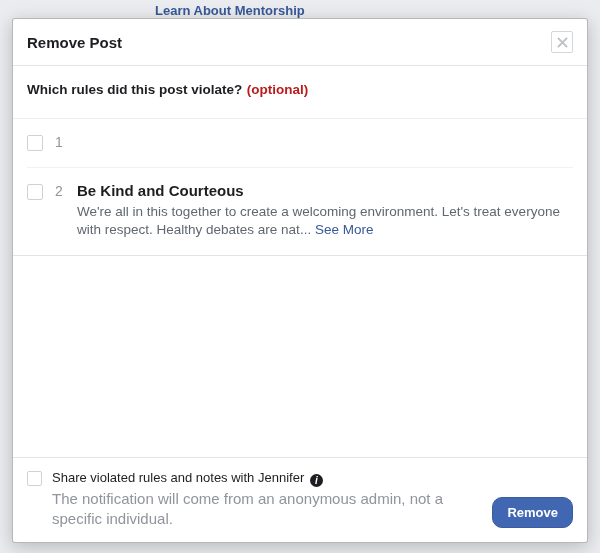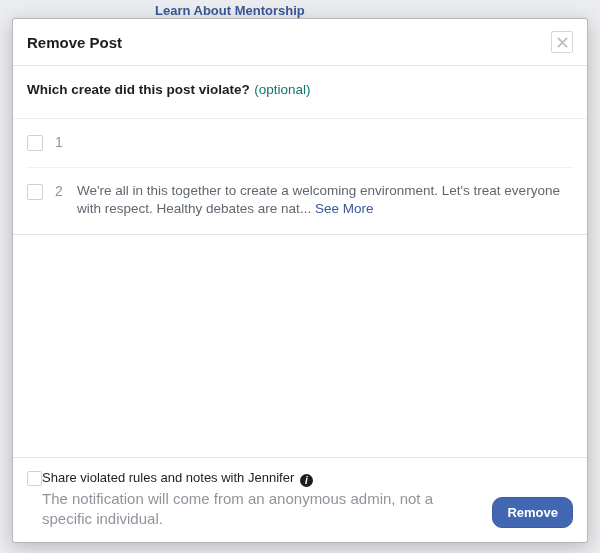--- a/index.html
+++ b/index.html
@@ -66,22 +66,22 @@
     .close-btn svg { width: 11px; height: 11px; }
     .section {
       padding: 14px 14px 8px 14px;
     }
     .section-heading {
       font-size: 13.5px;
       font-weight: 600;
       color: #1c1e21;
     }
     .optional {
-      font-weight: 400;
-      color: #0f766e;
+      font-weight: 700;
+      color: #b91c1c;
     }
     .rules-wrap {
       border-top: 1px solid #eceef0;
       margin-top: 12px;
       padding: 0 14px;
     }
     .rule-row {
       display: flex;
       padding: 14px 0 16px 0;
       gap: 12px;
@@ -131,21 +131,21 @@
       font-size: 13.5px;
     }
     .spacer { flex: 1; }
     .footer {
       border-top: 1px solid #e5e5e5;
       padding: 12px 14px 14px 14px;
       display: flex;
       align-items: flex-start;
       gap: 10px;
     }
-    .footer-left { flex: 1; display: flex; align-items: flex-start; }
+    .footer-left { flex: 1; display: flex; gap: 10px; align-items: flex-start; }
     .footer-check {
       width: 15px; height: 15px;
       border: 1px solid #cfd1d5;
       border-radius: 2px;
       flex: 0 0 15px;
       margin-top: 1px;
       cursor: pointer;
     }
     .footer-text { font-size: 13px; color: #1c1e21; }
     .footer-sub { font-size: 15px; color: #90949c; margin-top: 2px; line-height: 1.3;}
@@ -188,33 +188,34 @@
   <div class="dialog-header">
     <div class="dialog-title">Remove Post</div>
     <div class="close-btn">
       <svg viewBox="0 0 12 12">
           <path d="M1 1 L11 11 M11 1 L1 11" stroke="currentColor" stroke-width="2" fill="none"></path>
         </svg>
     </div>
   </div>
 
   <div class="section">
-    <span class="section-heading">Which create did this post violate?</span>
+    <span class="section-heading">Which rules did this post violate?</span>
     <span class="section-heading optional">(optional)</span>
   </div>
 
   <div class="rules-wrap">
     <div class="rule-row">
       <div class="rule-check"></div>
       <div class="rule-num">1</div>
     </div>
     <div class="rule-row">
       <div class="rule-check"></div>
       <div class="rule-num">2</div>
       <div class="rule-body">
+        <div class="rule-title">Be Kind and Courteous</div>
         <div class="rule-desc">
           <span>We're all in this together to create a welcoming environment. Let's treat everyone with respect. Healthy debates are nat... </span><span class="see-more">See More</span>
         </div>
       </div>
     </div>
   </div>
 
   <div class="divider-strong"></div>
 
 

